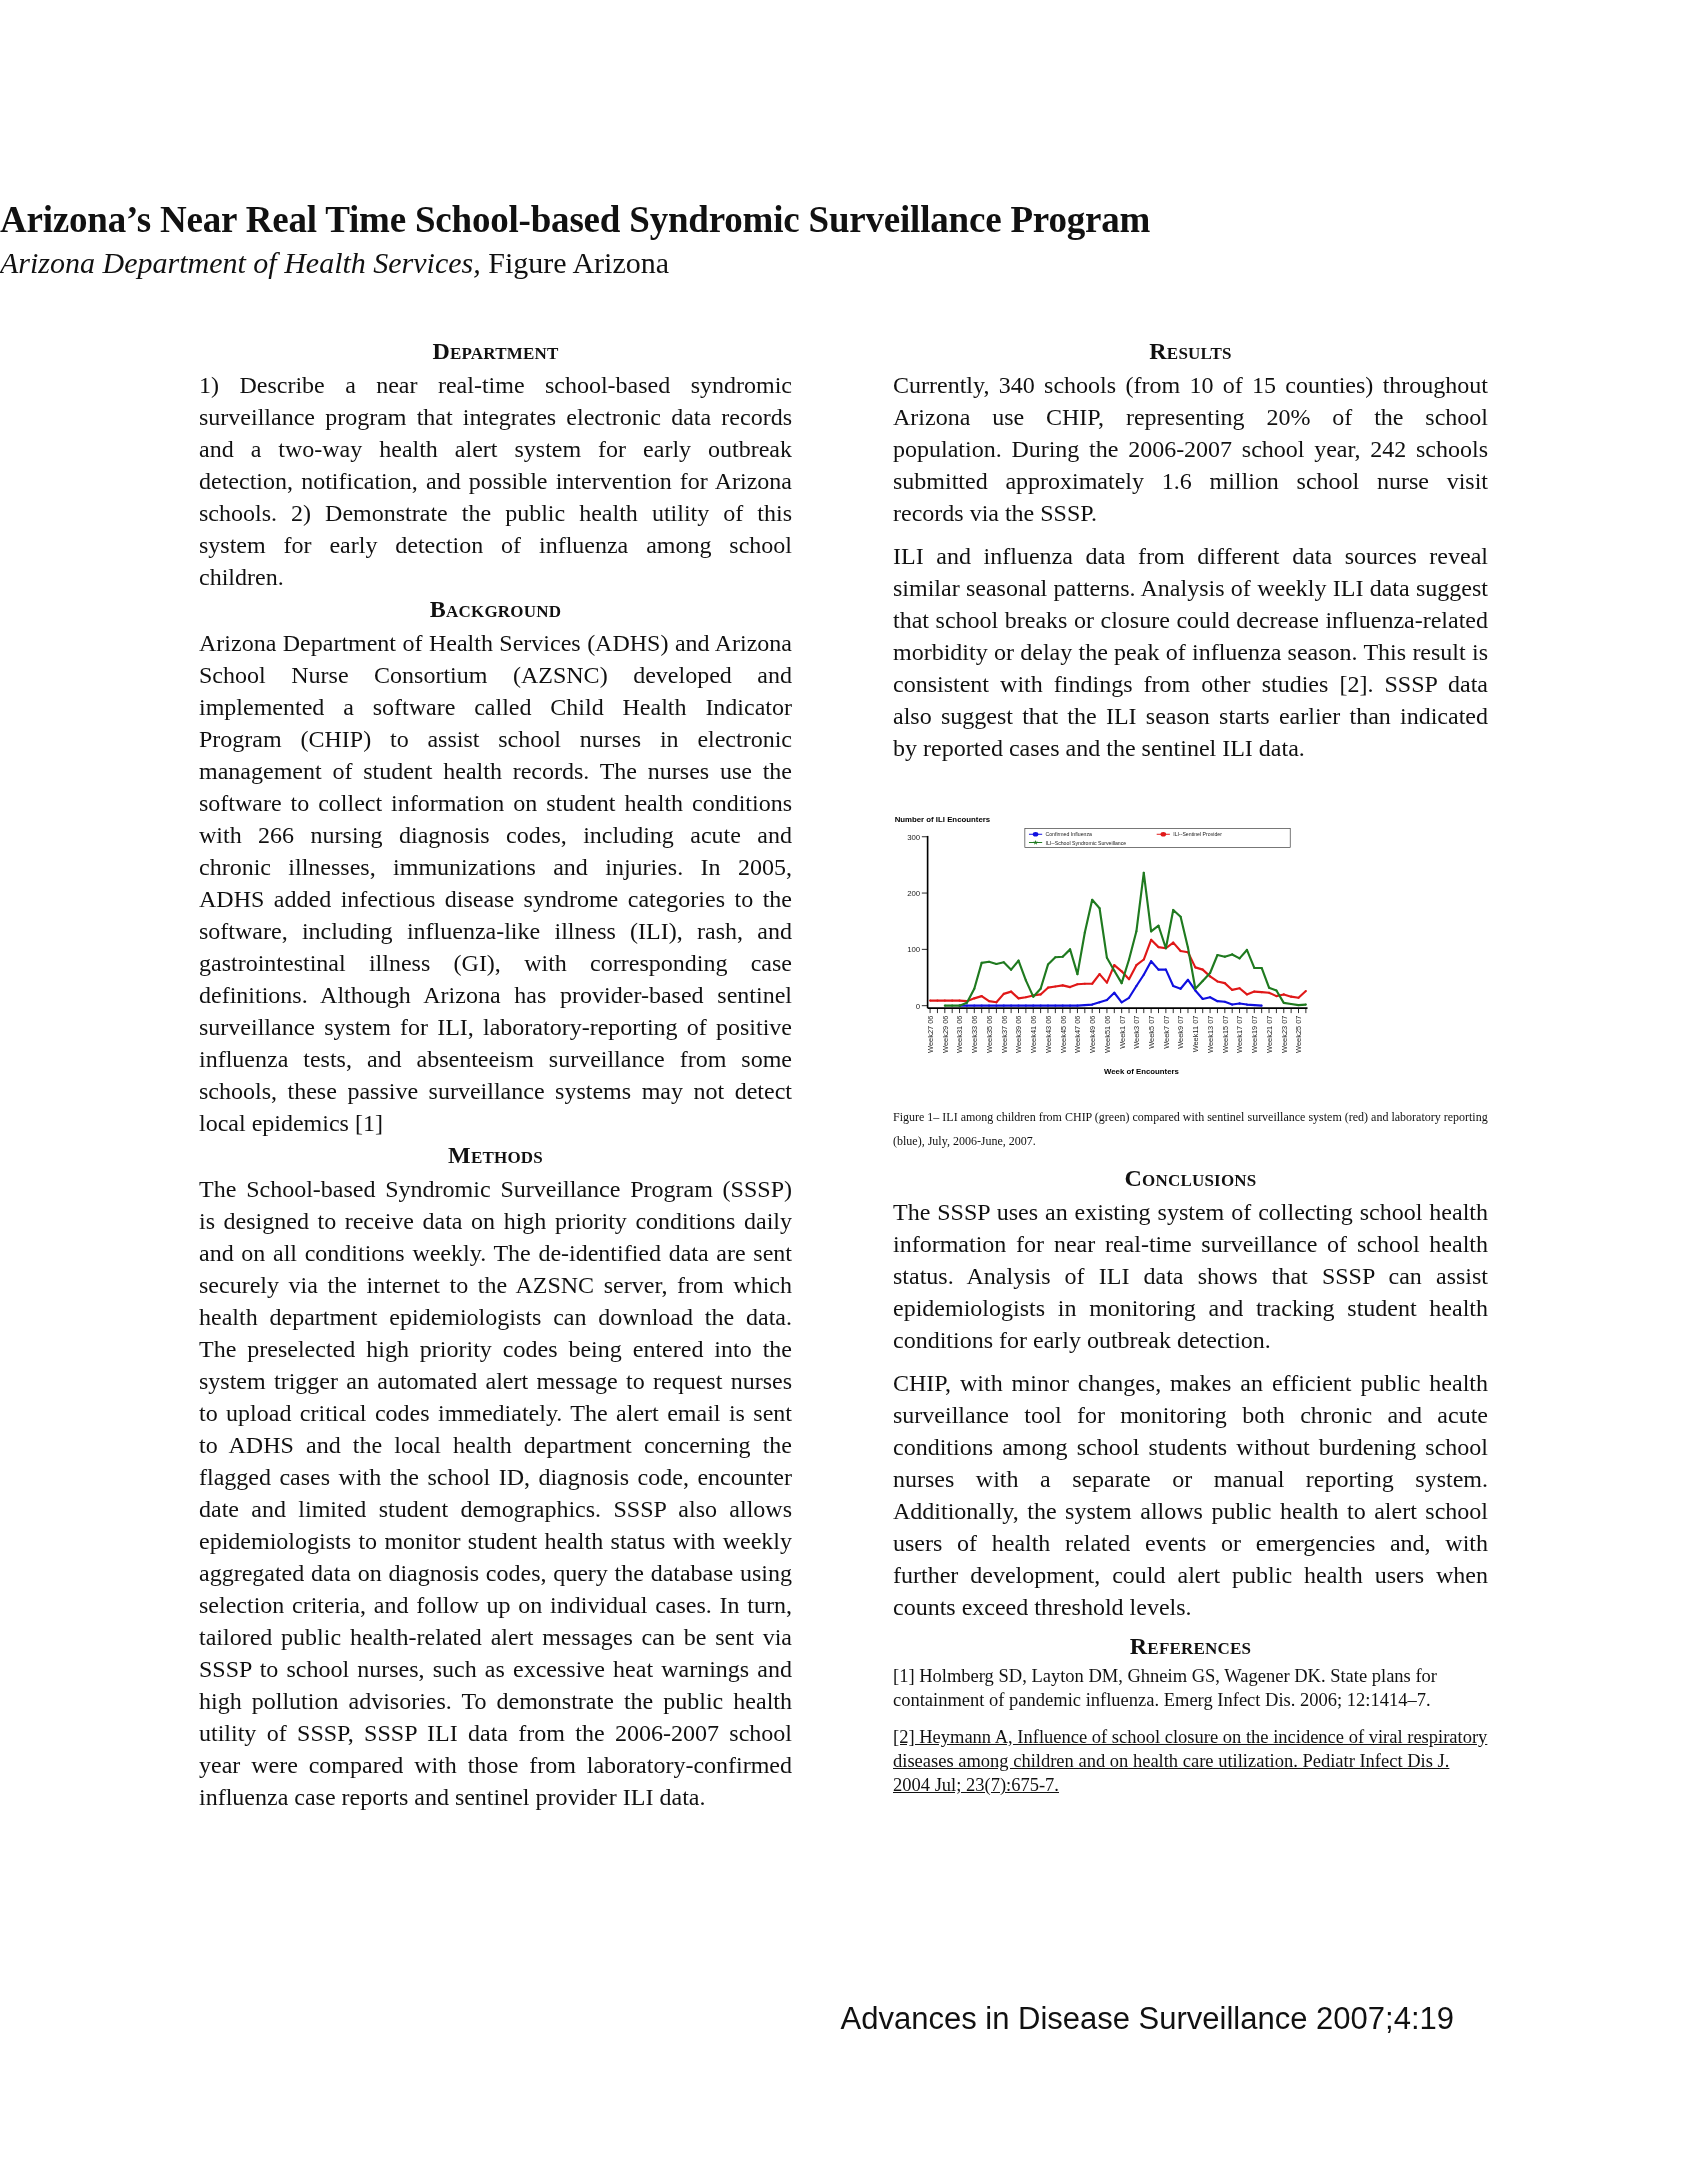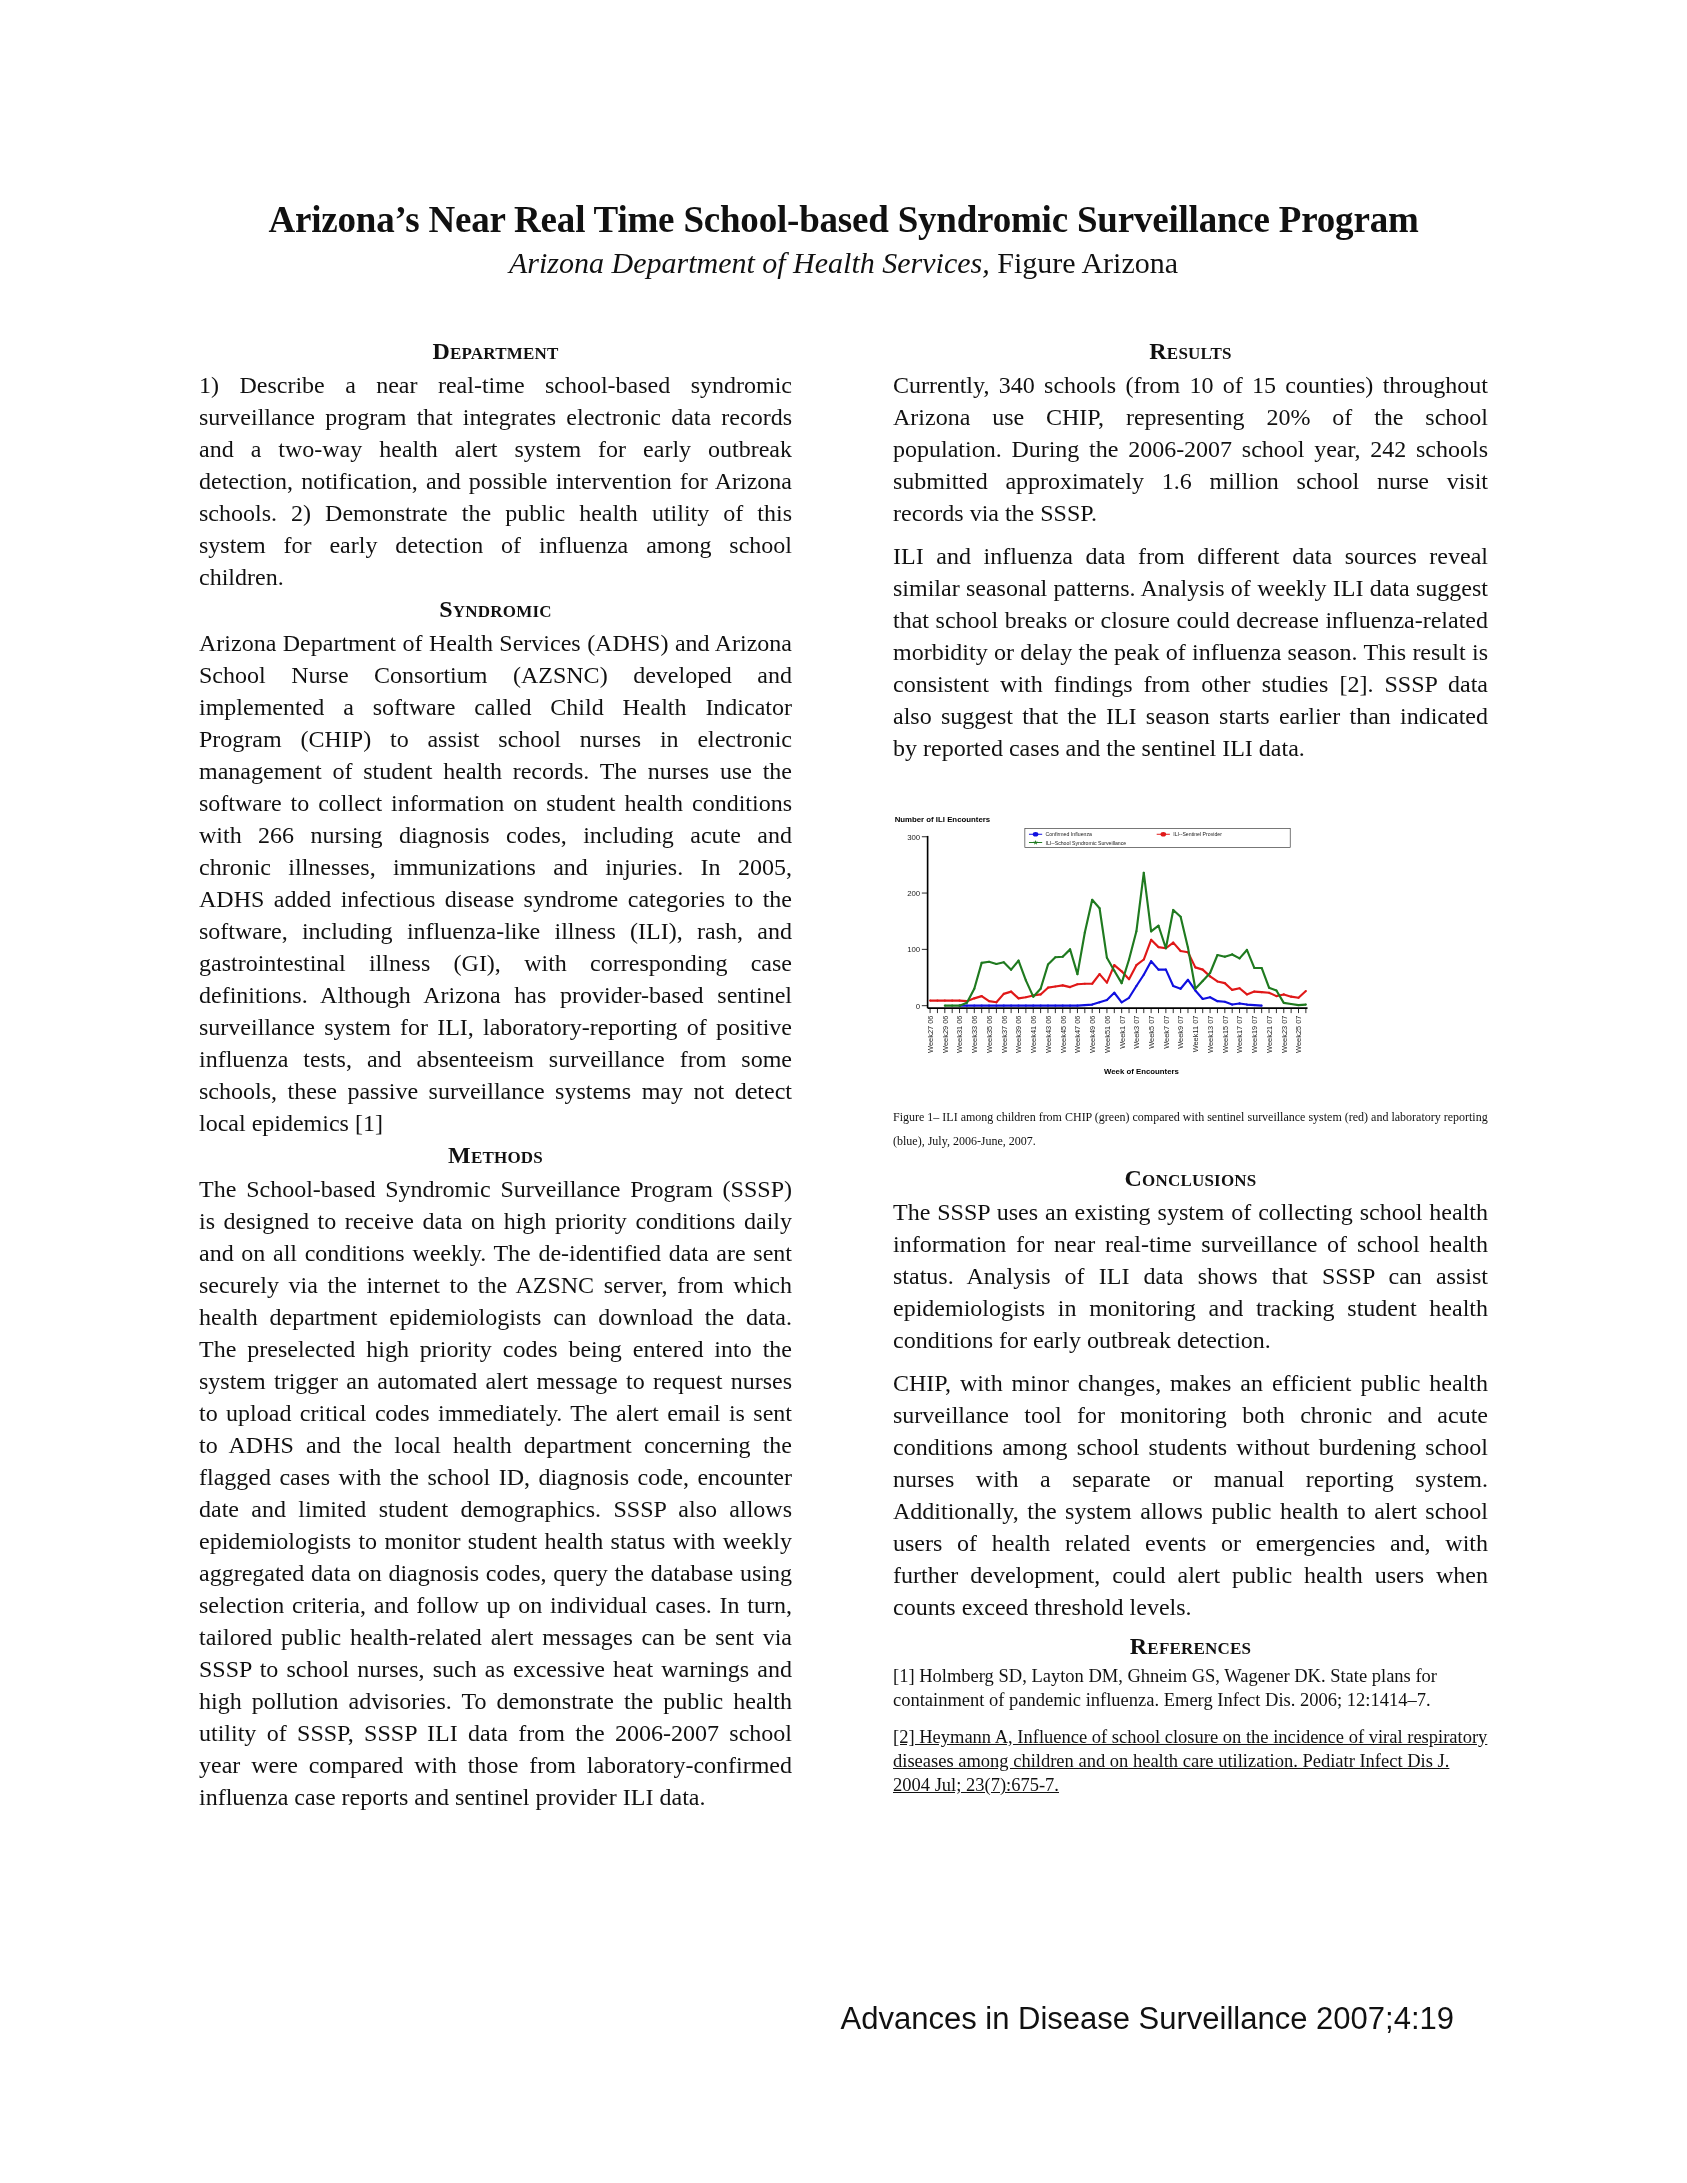--- a/index.html
+++ b/index.html
@@ -1,18 +1,18 @@
 <!DOCTYPE html>
 <html style="font-size:13px"><head>
 <meta charset="utf-8">
 <style>
   html, body { margin: 0; padding: 0; background: #ffffff; }
   body { width: 1687px; height: 2183px; position: relative; overflow: hidden; color: #111; }
 
-  #header { position: absolute; left: 0; top: 198px; width: 1687px; text-align: center; font-family: "Liberation Serif", serif; }
+  #header { position: absolute; left: 0; top: 198px; width: 1687px; text-align: left; font-family: "Liberation Serif", serif; }
   #title { font-size: 37px; font-weight: bold; line-height: 44px; letter-spacing: -0.2px; }
   #authors { font-size: 30.5px; font-weight: bold; line-height: 38px; margin-top: 0px; letter-spacing: -0.2px; }
   #affil { font-size: 30px; line-height: 38px; margin-top: 1.6px; }
   #affil .it { font-style: italic; }
 
   .col { position: absolute; top: 336px; width: 593px; font-family: "Liberation Serif", serif; font-size: 24px; line-height: 32px; text-align: justify; hyphens: manual; }
   #col-left { left: 199px; }
   #col-right { left: 893px; width: 595px; }
 
   .sec-head { text-align: center; font-weight: bold; font-size: 24px; line-height: 31px; font-variant: small-caps; letter-spacing: 0.2px; margin: 0 0 1.6px 0; }
@@ -34,21 +34,21 @@
 
 <div id="header">
   <div id="title">Arizona’s Near Real Time School-based Syndromic Surveillance Program</div>
   <div id="affil"><span class="it">Arizona Department of Health Services,</span><span> Figure Arizona</span></div>
 </div>
 
 <div id="col-left" class="col">
   <div class="sec-head">Department</div>
   <p class="para">1) Describe a near real-time school-based syndromic surveillance program that integrates electronic data records and a two-way health alert system for early outbreak detection, notification, and possible inter­vention for Arizona schools.  2) Demonstrate the public health utility of this system for early detection of influenza among school children.</p>
   <div class="sec-gap"></div>
-  <div class="sec-head">Syndromic</div>
+  <div class="sec-head">Background</div>
   <p class="para">Arizona Department of Health Services (ADHS) and Arizona School Nurse Consortium (AZSNC) devel­oped and implemented a software called Child Health Indicator Program (CHIP) to assist school nurses in electronic management of student health records. The nurses use the software to collect information on student health conditions with 266 nursing diagnosis codes, including acute and chronic illnesses, immuni­zations and injuries. In 2005, ADHS added infectious disease syndrome categories to the software, includ­ing influenza-like illness (ILI), rash, and gastrointes­tinal illness (GI), with corresponding case definitions. Although Arizona has provider-based sentinel sur­veillance system for ILI, laboratory-reporting of posi­tive influenza tests, and absenteeism surveillance from some schools, these passive surveillance sys­tems may not detect local epidemics [1]</p>
   <div class="sec-gap"></div>
   <div class="sec-head">Methods</div>
   <p class="para">The School-based Syndromic Surveillance Program (SSSP) is designed to receive data on high priority conditions daily and on all conditions weekly. The de-identified data are sent securely via the internet to the AZSNC server, from which health department epidemiologists can download the data. The pre­selected high priority codes being entered into the system trigger an automated alert message to request nurses to upload critical codes immediately. The alert email is sent to ADHS and the local health depart­ment concerning the flagged cases with the school ID, diagnosis code, encounter date and limited stu­dent demographics. SSSP also allows epidemiolo­gists to monitor student health status with weekly aggregated data on diagnosis codes, query the data­base using selection criteria, and follow up on indi­vidual cases. In turn, tailored public health-related alert messages can be sent via SSSP to school nurses, such as excessive heat warnings and high pollution advisories. To demonstrate the public health utility of SSSP, SSSP ILI data from the 2006-2007 school year were compared with those from laboratory-confirmed influenza case reports and sentinel provider ILI data.</p>
 </div>
 
 <div id="col-right" class="col">
   <div class="sec-head">Results</div>
   <p class="para">Currently, 340 schools (from 10 of 15 counties) throughout Arizona use CHIP, representing 20% of the school population. During the 2006-2007 school year, 242 schools submitted approximately 1.6 mil­lion school nurse visit records via the SSSP.</p>
   <p class="para">ILI and influenza data from different data sources reveal similar seasonal patterns. Analysis of weekly ILI data suggest that school breaks or closure could decrease influenza-related morbidity or delay the peak of influenza season. This result is consistent with findings from other studies [2]. SSSP data also suggest that the ILI season starts earlier than indi­cated by reported cases and the sentinel ILI data.</p>

